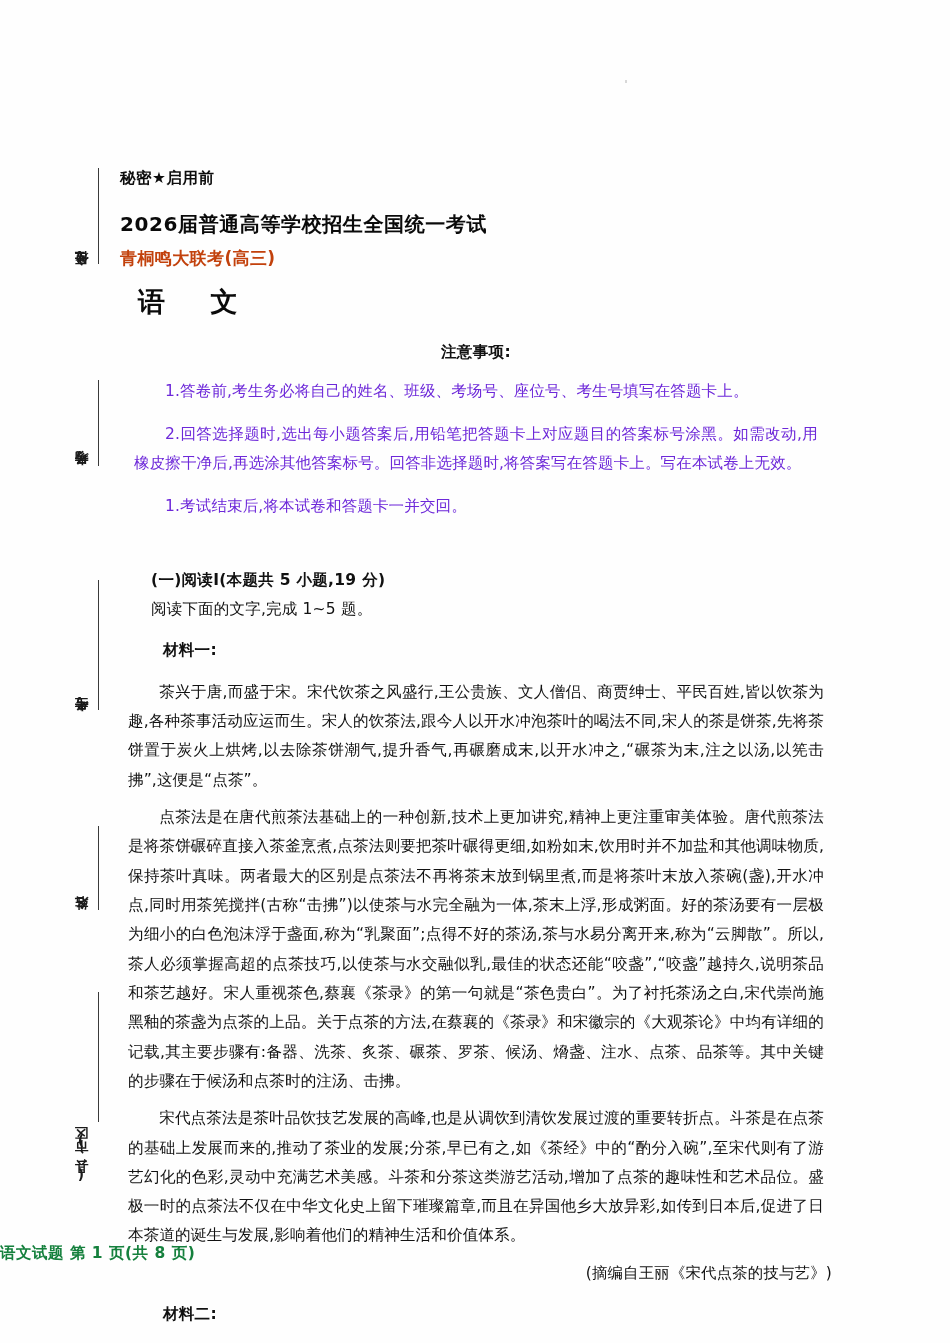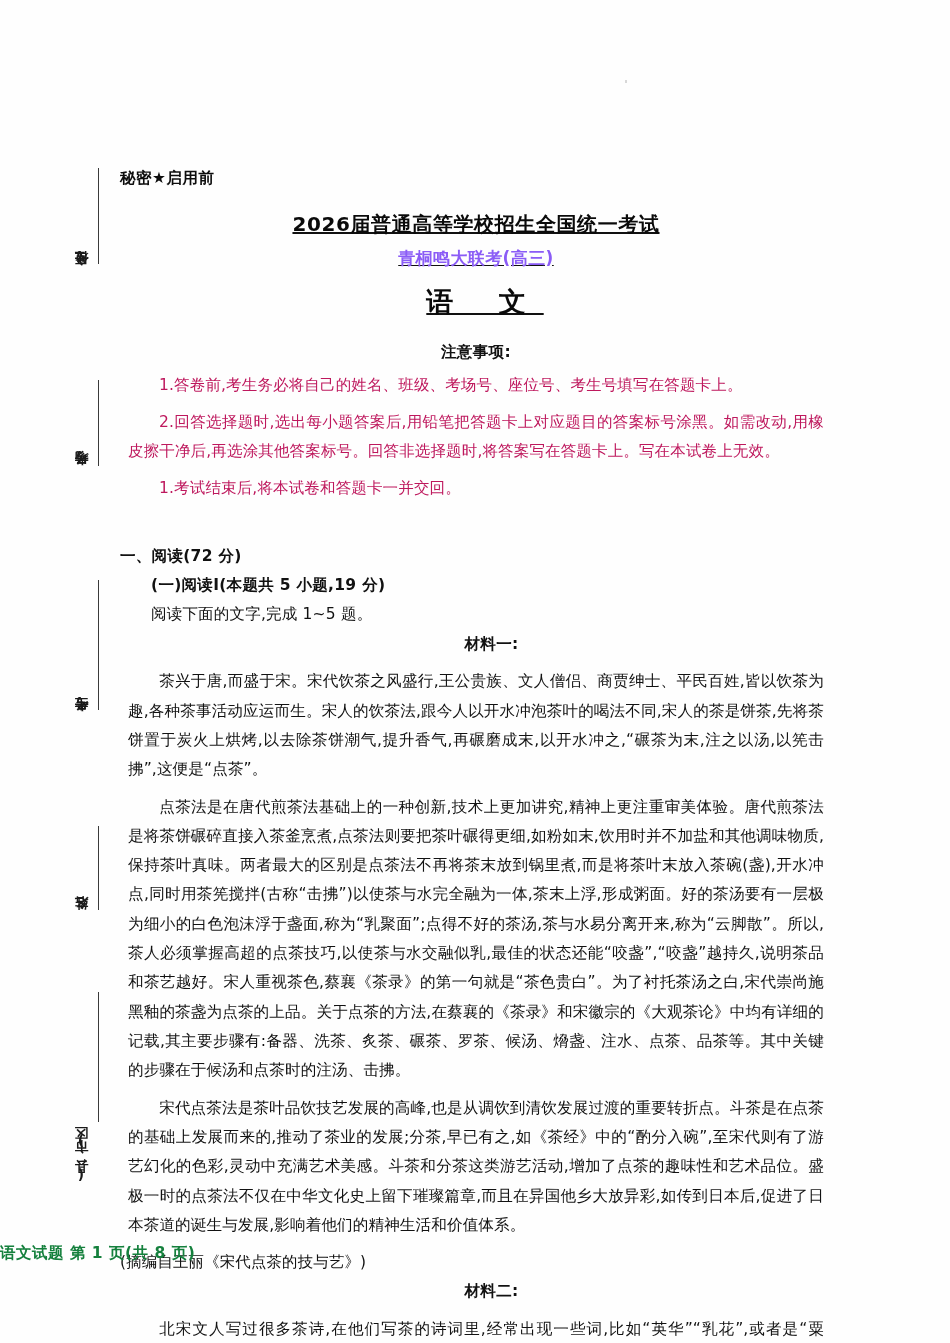--- a/index.html
+++ b/index.html
@@ -62,33 +62,33 @@
   }
 
   .secret-line {
     font-size: 15.5px;
     font-weight: 700;
     letter-spacing: 0.5px;
     color: #0d0d0d;
     margin: 0 0 22px 0;
   }
 
-  .title-block { text-align: center; text-decoration: underline; }
+  .title-block { text-align: left; }
   .exam-title {
     font-size: 20px;
     font-weight: 700;
     letter-spacing: 0.6px;
     color: #0a0a0a;
     margin: 0 0 9px 0;
   }
   .exam-subtitle {
     font-size: 17px;
     font-weight: 700;
     letter-spacing: 0.4px;
-    color: #8b5cf6;
+    color: #c2410c;
     margin: 0 0 14px 0;
   }
   .subject {
     font-size: 27px;
     font-weight: 700;
     letter-spacing: 18px;
     text-indent: 18px;
     color: #0a0a0a;
     margin: 0 0 22px 0;
   }
@@ -96,25 +96,25 @@
   .notice-head {
     font-size: 15.5px;
     font-weight: 700;
     margin: 0 0 6px 0;
     letter-spacing: 0.4px;
     text-align: center;
   }
   .notice-item {
     font-size: 15.5px;
     line-height: 1.88;
-    margin: 8px;
+    margin: 14px;
     text-indent: 2em;
     text-align: justify;
     letter-spacing: 0.15px;
-    color: #be185d;
+    color: #6d28d9;
   }
 
   .gap-lg { height: 30px; }
 
   .sec-head {
     font-size: 15.5px;
     font-weight: 700;
     margin: 0;
     letter-spacing: 0.3px;
     line-height: 1.9;
@@ -130,39 +130,39 @@
   .instr {
     font-size: 15.5px;
     margin: 0;
     text-indent: 2em;
     line-height: 1.9;
     letter-spacing: 0.2px;
   }
   .material-label {
     font-size: 15.5px;
     font-weight: 700;
-    margin: 0;
+    margin: 12px;
     text-indent: 2em;
     line-height: 1.9;
     letter-spacing: 0.3px;
-    text-align: center;
   }
   .body-par {
     font-size: 15.6px;
     line-height: 1.88;
     margin: 8px;
     text-indent: 2em;
     text-align: justify;
     text-justify: inter-ideograph;
     letter-spacing: 0.1px;
     color: #121212;
   }
   .source-line {
     font-size: 15.4px;
     margin: 0;
+    text-align: right;
     line-height: 1.9;
     letter-spacing: 0.2px;
   }
 
   
   #footer {
     position: absolute;
     left: 0;
     right: 0;
     top: 1243px;
@@ -219,21 +219,20 @@
       <p class="subject">语 文</p>
     </div>
 
     <p class="notice-head">注意事项:</p>
     <p class="notice-item">1.答卷前,考生务必将自己的姓名、班级、考场号、座位号、考生号填写在答题卡上。</p>
     <p class="notice-item">2.回答选择题时,选出每小题答案后,用铅笔把答题卡上对应题目的答案标号涂黑。如需改动,用橡皮擦干净后,再选涂其他答案标号。回答非选择题时,将答案写在答题卡上。写在本试卷上无效。</p>
     <p class="notice-item">1.考试结束后,将本试卷和答题卡一并交回。</p>
 
     <div class="gap-lg"></div>
 
-    <p class="sec-head">一、阅读(72 分)</p>
     <p class="sub-head">(一)阅读Ⅰ(本题共 5 小题,19 分)</p>
     <p class="instr">阅读下面的文字,完成 1~5 题。</p>
 
     <p class="material-label">材料一:</p>
     <p class="body-par">茶兴于唐,而盛于宋。宋代饮茶之风盛行,王公贵族、文人僧侣、商贾绅士、平民百姓,皆以饮茶为趣,各种茶事活动应运而生。宋人的饮茶法,跟今人以开水冲泡茶叶的喝法不同,宋人的茶是饼茶,先将茶饼置于炭火上烘烤,以去除茶饼潮气,提升香气,再碾磨成末,以开水冲之,“碾茶为末,注之以汤,以筅击拂”,这便是“点茶”。</p>
     <p class="body-par">点茶法是在唐代煎茶法基础上的一种创新,技术上更加讲究,精神上更注重审美体验。唐代煎茶法是将茶饼碾碎直接入茶釜烹煮,点茶法则要把茶叶碾得更细,如粉如末,饮用时并不加盐和其他调味物质,保持茶叶真味。两者最大的区别是点茶法不再将茶末放到锅里煮,而是将茶叶末放入茶碗(盏),开水冲点,同时用茶筅搅拌(古称“击拂”)以使茶与水完全融为一体,茶末上浮,形成粥面。好的茶汤要有一层极为细小的白色泡沫浮于盏面,称为“乳聚面”;点得不好的茶汤,茶与水易分离开来,称为“云脚散”。所以,茶人必须掌握高超的点茶技巧,以使茶与水交融似乳,最佳的状态还能“咬盏”,“咬盏”越持久,说明茶品和茶艺越好。宋人重视茶色,蔡襄《茶录》的第一句就是“茶色贵白”。为了衬托茶汤之白,宋代崇尚施黑釉的茶盏为点茶的上品。关于点茶的方法,在蔡襄的《茶录》和宋徽宗的《大观茶论》中均有详细的记载,其主要步骤有:备器、洗茶、炙茶、碾茶、罗茶、候汤、熁盏、注水、点茶、品茶等。其中关键的步骤在于候汤和点茶时的注汤、击拂。</p>
     <p class="body-par">宋代点茶法是茶叶品饮技艺发展的高峰,也是从调饮到清饮发展过渡的重要转折点。斗茶是在点茶的基础上发展而来的,推动了茶业的发展;分茶,早已有之,如《茶经》中的“酌分入碗”,至宋代则有了游艺幻化的色彩,灵动中充满艺术美感。斗茶和分茶这类游艺活动,增加了点茶的趣味性和艺术品位。盛极一时的点茶法不仅在中华文化史上留下璀璨篇章,而且在异国他乡大放异彩,如传到日本后,促进了日本茶道的诞生与发展,影响着他们的精神生活和价值体系。</p>
     <p class="source-line">(摘编自王丽《宋代点茶的技与艺》)</p>
 
     <p class="material-label">材料二:</p>

